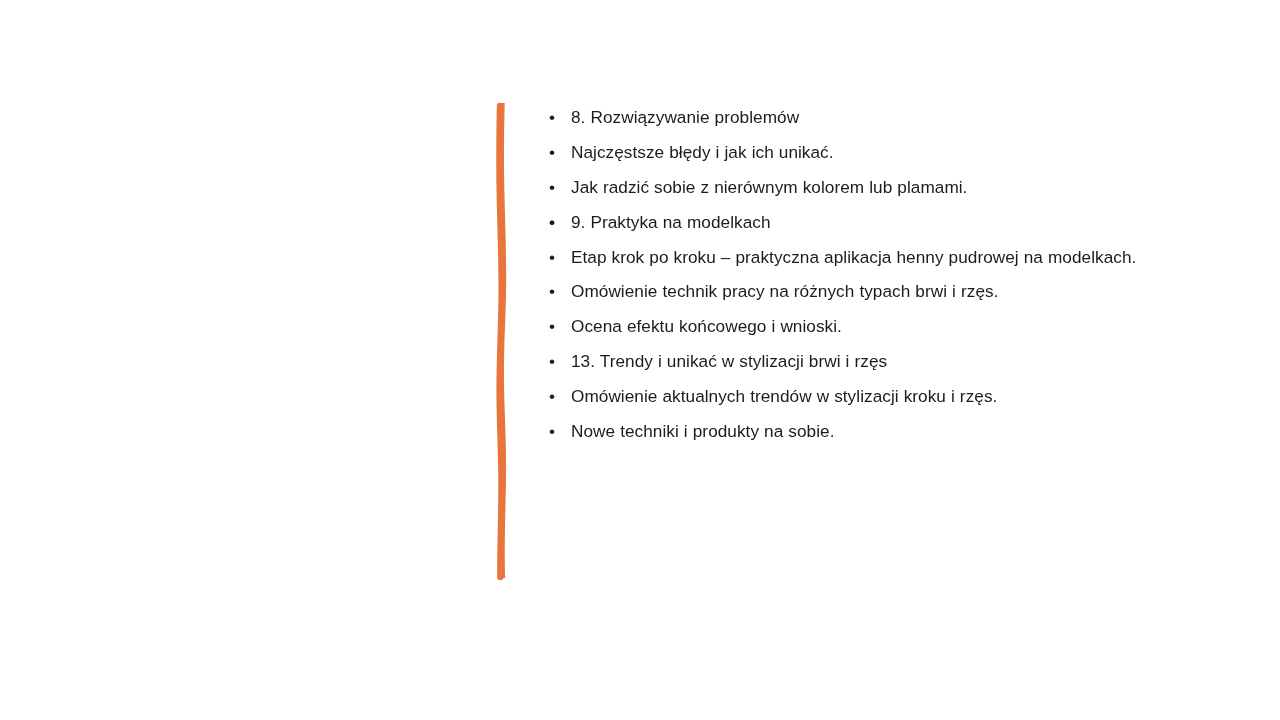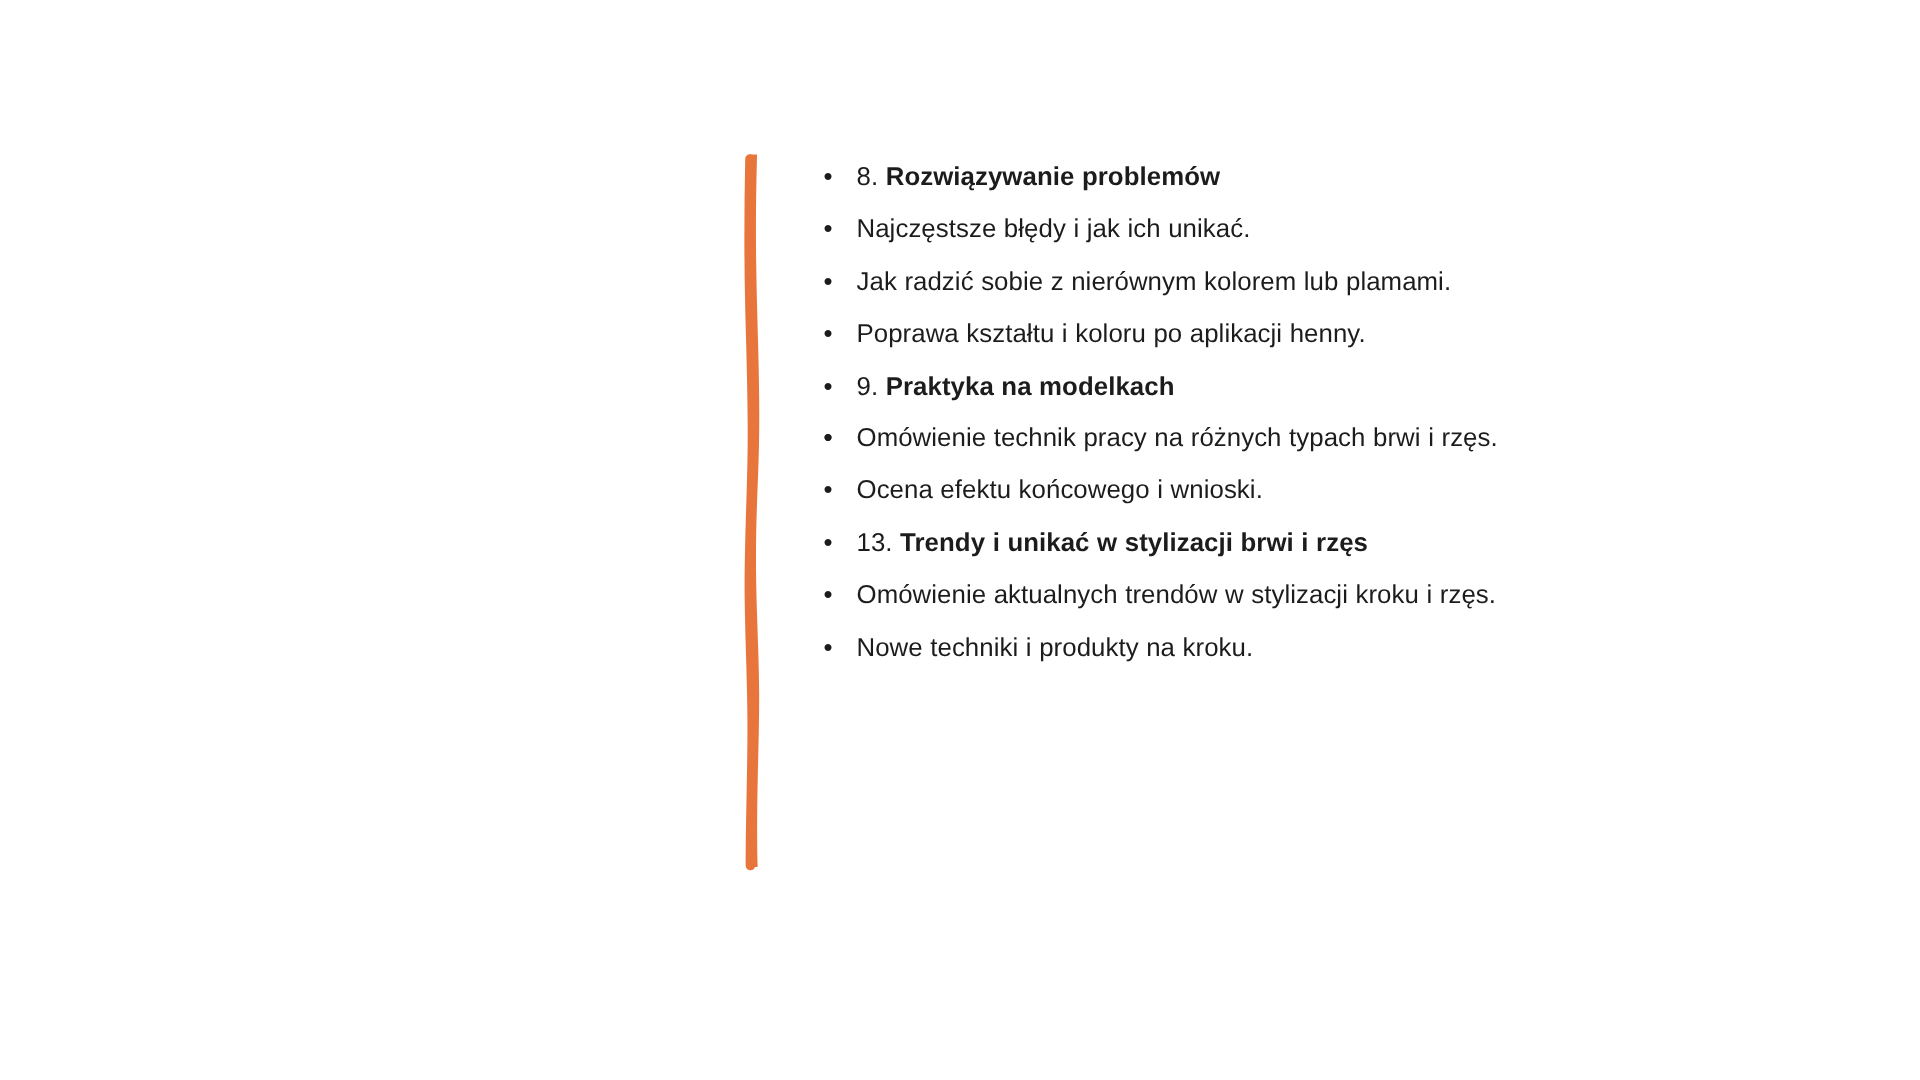--- a/index.html
+++ b/index.html
@@ -71,21 +71,21 @@
     font-size: 17.2px;
     line-height: 22.3px;
     color: #1c1c1c;
   }
 
   li.bullet .num {
     font-weight: 400;
   }
 
   li.bullet .strong {
-    font-weight: 700;
+    font-weight: 400;
   }
 
   li.bullet .plain {
     font-weight: 400;
     margin-top: 23px;
   }
 </style>
 </head>
 <body>
 
@@ -133,47 +133,47 @@
 
       <li class="bullet">
         <span class="dot">•</span><span class="num"></span><span class="strong"></span><span class="plain">Najczęstsze błędy i jak ich unikać.</span>
       </li>
 
       <li class="bullet">
         <span class="dot">•</span><span class="num"></span><span class="strong"></span><span class="plain">Jak radzić sobie z nierównym kolorem lub plamami.</span>
       </li>
 
       <li class="bullet">
-        <span class="dot">•</span><span class="num"></span><span class="strong"></span><span class="plain">Poprawa kształtu i koloru po aplikacji henny.</span>
+        <span class="dot">•</span><span class="num"></span><span class="strong"></span>
       </li>
 
       <li class="bullet">
         <span class="dot">•</span><span class="num">9. </span><span class="strong">Praktyka na modelkach</span><span class="plain"></span>
       </li>
 
       <li class="bullet">
-        <span class="dot">•</span><span class="num"></span><span class="strong"></span>
+        <span class="dot">•</span><span class="num"></span><span class="strong"></span><span class="plain">Etap krok po kroku – praktyczna aplikacja henny pudrowej na modelkach.</span>
       </li>
 
       <li class="bullet">
         <span class="dot">•</span><span class="num"></span><span class="strong"></span><span class="plain">Omówienie technik pracy na różnych typach brwi i rzęs.</span>
       </li>
 
       <li class="bullet">
         <span class="dot">•</span><span class="num"></span><span class="strong"></span><span class="plain">Ocena efektu końcowego i wnioski.</span>
       </li>
 
       <li class="bullet">
         <span class="dot">•</span><span class="num">13. </span><span class="strong">Trendy i unikać w stylizacji brwi i rzęs</span><span class="plain"></span>
       </li>
 
       <li class="bullet">
         <span class="dot">•</span><span class="num"></span><span class="strong"></span><span class="plain">Omówienie aktualnych trendów w stylizacji kroku i rzęs.</span>
       </li>
 
       <li class="bullet">
-        <span class="dot">•</span><span class="num"></span><span class="strong"></span><span class="plain">Nowe techniki i produkty na kroku.</span>
+        <span class="dot">•</span><span class="num"></span><span class="strong"></span><span class="plain">Nowe techniki i produkty na sobie.</span>
       </li>
 
     </ul>
   </div>
 
 </div>
 
 </body></html>

